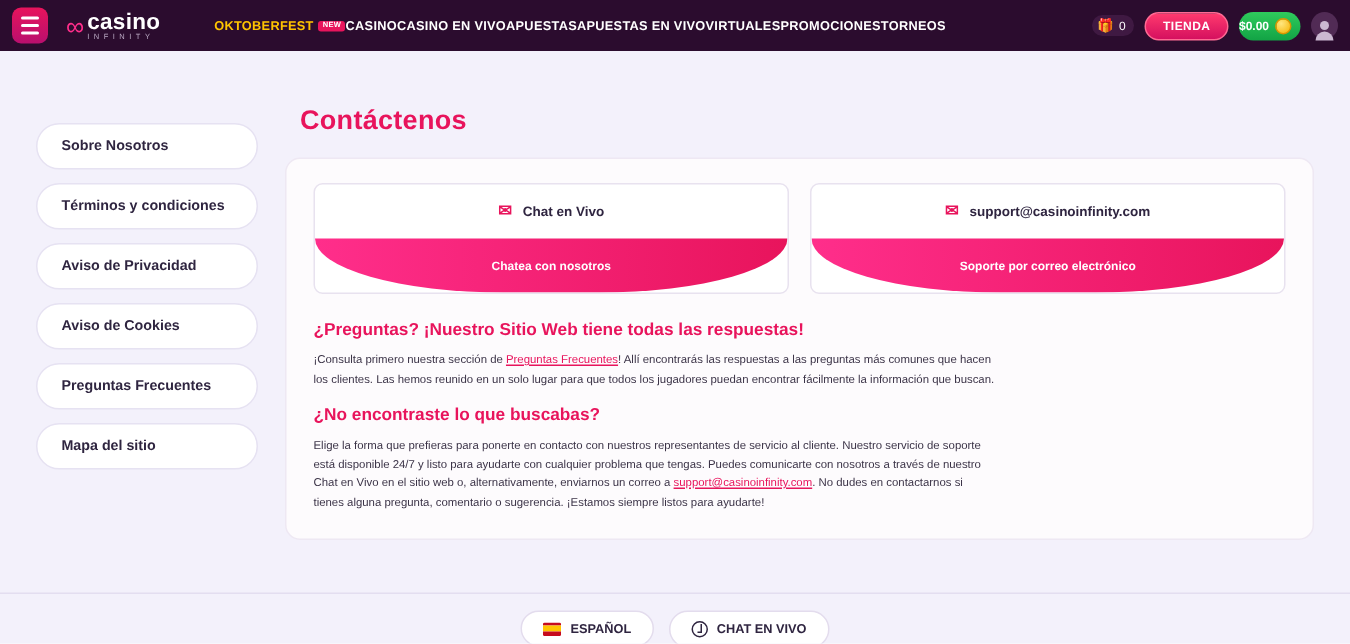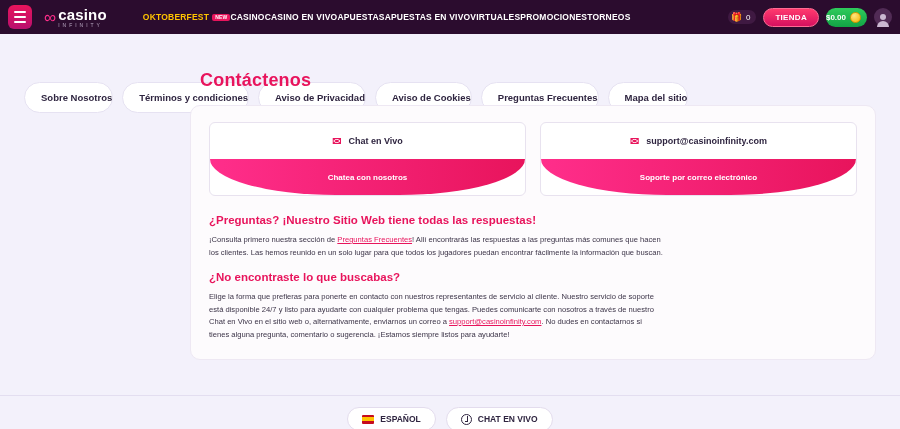--- a/index.html
+++ b/index.html
@@ -77,21 +77,21 @@
   }
   .avatar .head { width: 6px; height: 6px; border-radius: 50%; background: #cbb8d1; position: relative; }
   .avatar .head::after {
     content: ""; position: absolute; left: -3px; top: 7px;
     width: 12px; height: 6px; border-radius: 6px 6px 0 0; background: #cbb8d1;
   }
 
   
   .page { display: flex; padding: 20px 24px 0 24px; gap: 18px; height: 355px; }
 
-  .sidebar { width: 148px; flex: 0 0 148px; padding-top: 28px; display: flex; flex-direction: row; gap: 9px; }
+  .sidebar { width: 148px; flex: 0 0 148px; padding-top: 28px; display: flex; flex-direction: column; gap: 9px; }
   .side-item {
     height: 31px; border-radius: 16px;
     background: #ffffff; border: 1px solid #e6e2f2;
     display: flex; align-items: center; padding-left: 16px;
     font-size: 9.5px; font-weight: bold; color: #2f2540;
     white-space: nowrap;
   }
   .side-item.active {
     background: linear-gradient(90deg,#ff2e8b,#e8145c);
     border-color: transparent; color: #ffffff;

